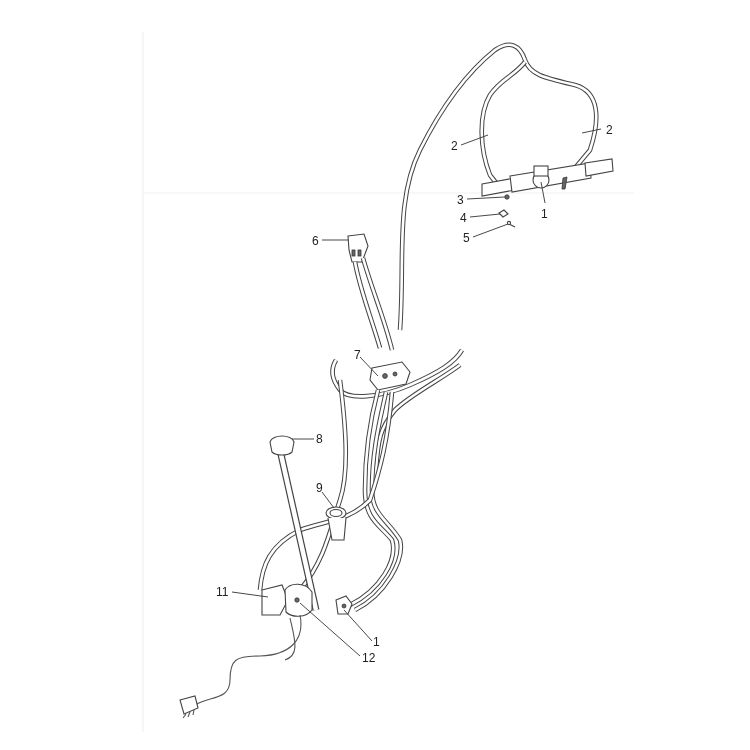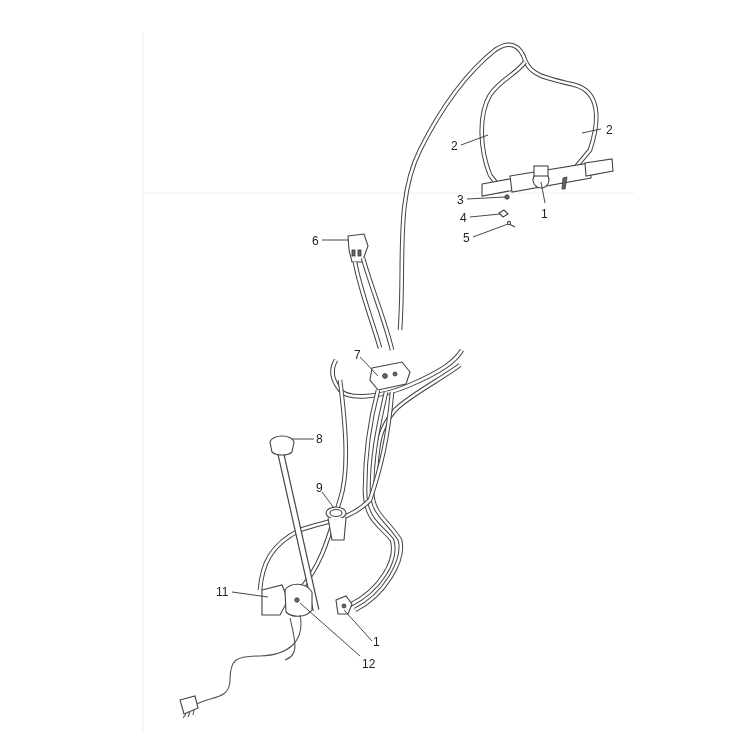--- a/index.html
+++ b/index.html
@@ -128,14 +128,14 @@
   <span class="callout" style="left:606px;top:124px;">2</span>
   <span class="callout" style="left:457px;top:194px;">3</span>
   <span class="callout" style="left:460px;top:212px;">4</span>
   <span class="callout" style="left:463px;top:232px;">5</span>
   <span class="callout" style="left:312px;top:235px;">6</span>
   <span class="callout" style="left:354px;top:349px;">7</span>
   <span class="callout" style="left:316px;top:433px;">8</span>
   <span class="callout" style="left:316px;top:482px;">9</span>
   <span class="callout" style="left:216px;top:586px;">11</span>
   <span class="callout" style="left:373px;top:636px;">1</span>
-  <span class="callout" style="left:362px;top:652px;margin-top:6px;">12</span>
+  <span class="callout" style="left:362px;top:652px;">12</span>
 </div>
 
 </body></html>

